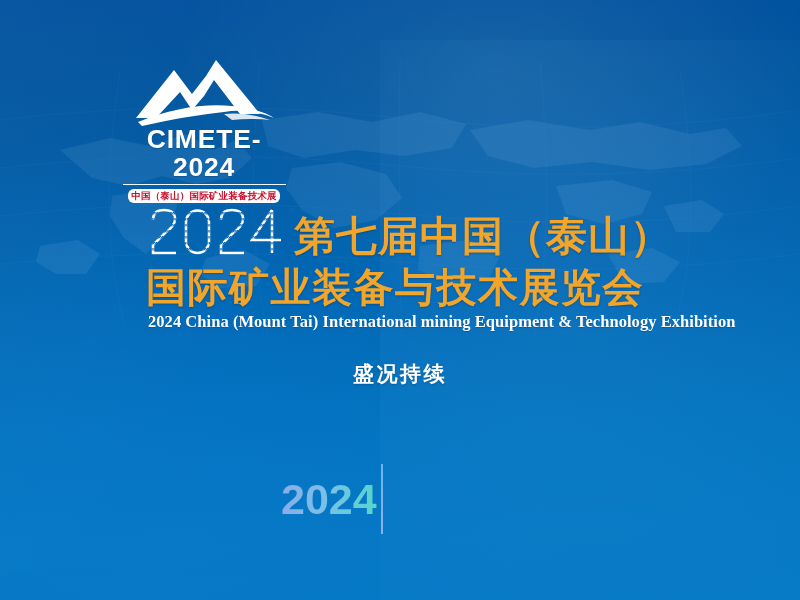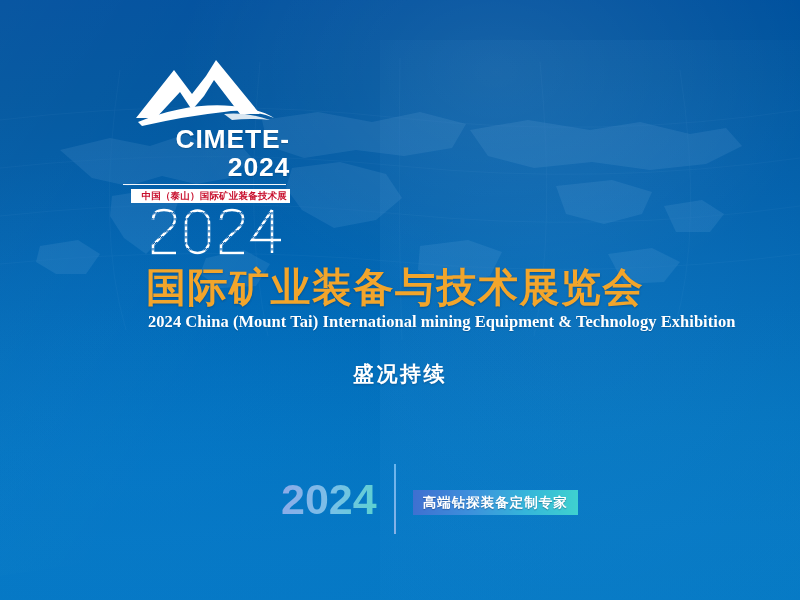--- a/index.html
+++ b/index.html
@@ -55,21 +55,21 @@
     background: linear-gradient(0deg, rgba(6,126,200,0.45) 0%, rgba(6,126,200,0) 100%);
     pointer-events: none;
   }
 
   
   .logo-block {
     position: absolute;
     left: 118px;
     top: 52px;
     width: 172px;
-    text-align: right;
+    text-align: center;
   }
   .logo-mark { width: 152px; height: 76px; margin: 0 auto; display: block; }
   .logo-wordmark {
     color: #ffffff;
     font-size: 26.5px;
     font-weight: 700;
     letter-spacing: 0.8px;
     line-height: 1.05;
     margin-top: -2px;
     font-family: "Liberation Sans", sans-serif;
@@ -83,24 +83,25 @@
     opacity: 0.95;
   }
   .logo-sub {
     margin: 2px auto 0 auto;
     background: #ffffff;
     color: #c8102e;
     font-size: 9.5px;
     font-weight: 700;
     letter-spacing: 0.2px;
     line-height: 12px;
-    padding: 1px 3px 1px 11px;
+    padding: 1px 3px 1px 3px;
     display: inline-block;
     white-space: nowrap;
     font-family: "DejaVu Sans", sans-serif;
+    border-radius: 6px;
   }
 
   
   .title-row1 {
     position: absolute;
     left: 148px;
     top: 206px;
     display: flex;
     align-items: flex-end;
     gap: 10px;
@@ -184,21 +185,21 @@
   .footer-year {
     font-size: 43px;
     font-weight: 700;
     line-height: 74px;
     letter-spacing: 0px;
     font-family: "Liberation Sans", sans-serif;
     background: linear-gradient(100deg, #8fa8e8 0%, #79c0e8 45%, #4fd9c6 100%);
     -webkit-background-clip: text;
     background-clip: text;
     color: transparent;
-    padding-right: 17px;
+    padding-right: 4px;
   }
   .footer-divider {
     width: 2px;
     background: linear-gradient(180deg, #6fb8ef 0%, #8fb4e8 100%);
     margin: 2px 17px 2px 0;
     opacity: 0.95;
   }
   .footer-texts { display: flex; flex-direction: column; justify-content: center; }
   .footer-company {
     color: #ffffff;
@@ -313,28 +314,28 @@
         </g>
       </g>
       <g fill="none" stroke="#ffffff" stroke-width="1.6">
         <path d="M10 28 Q10 8 32 8 Q54 8 54 26 Q54 40 34 54 L10 78 L10 94 L56 94"></path>
         <rect x="76" y="9" width="46" height="85" rx="23"></rect>
         <path d="M146 28 Q146 8 168 8 Q190 8 190 26 Q190 40 170 54 L146 78 L146 94 L192 94"></path>
         <path d="M248 8 L208 68 L266 68"></path>
         <path d="M248 8 L248 94"></path>
       </g>
     </svg>
+    <div class="title-cn-1">第七届中国（泰山）</div>
   </div>
 
   <div class="title-cn-2">国际矿业装备与技术展览会</div>
   <div class="title-en">2024 China (Mount Tai) International mining Equipment &amp; Technology Exhibition</div>
 
   <div class="slogan-1">盛况持续</div>
 
   <div class="footer-brand">
     <div class="footer-year">2024</div>
     <div class="footer-divider"></div>
     <div class="footer-texts">
-      <div class="footer-badge">高端钻探装备定制专家</div>
     </div>
   </div>
 
 </div>
 
 </body></html>

